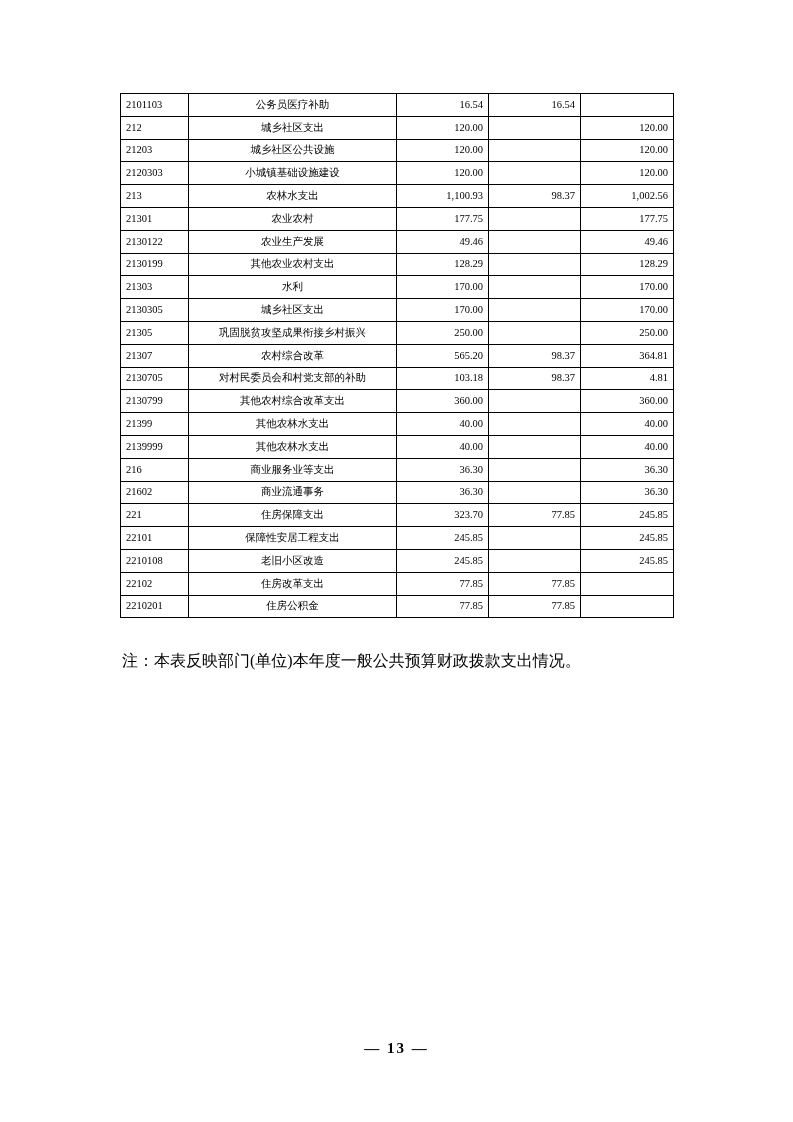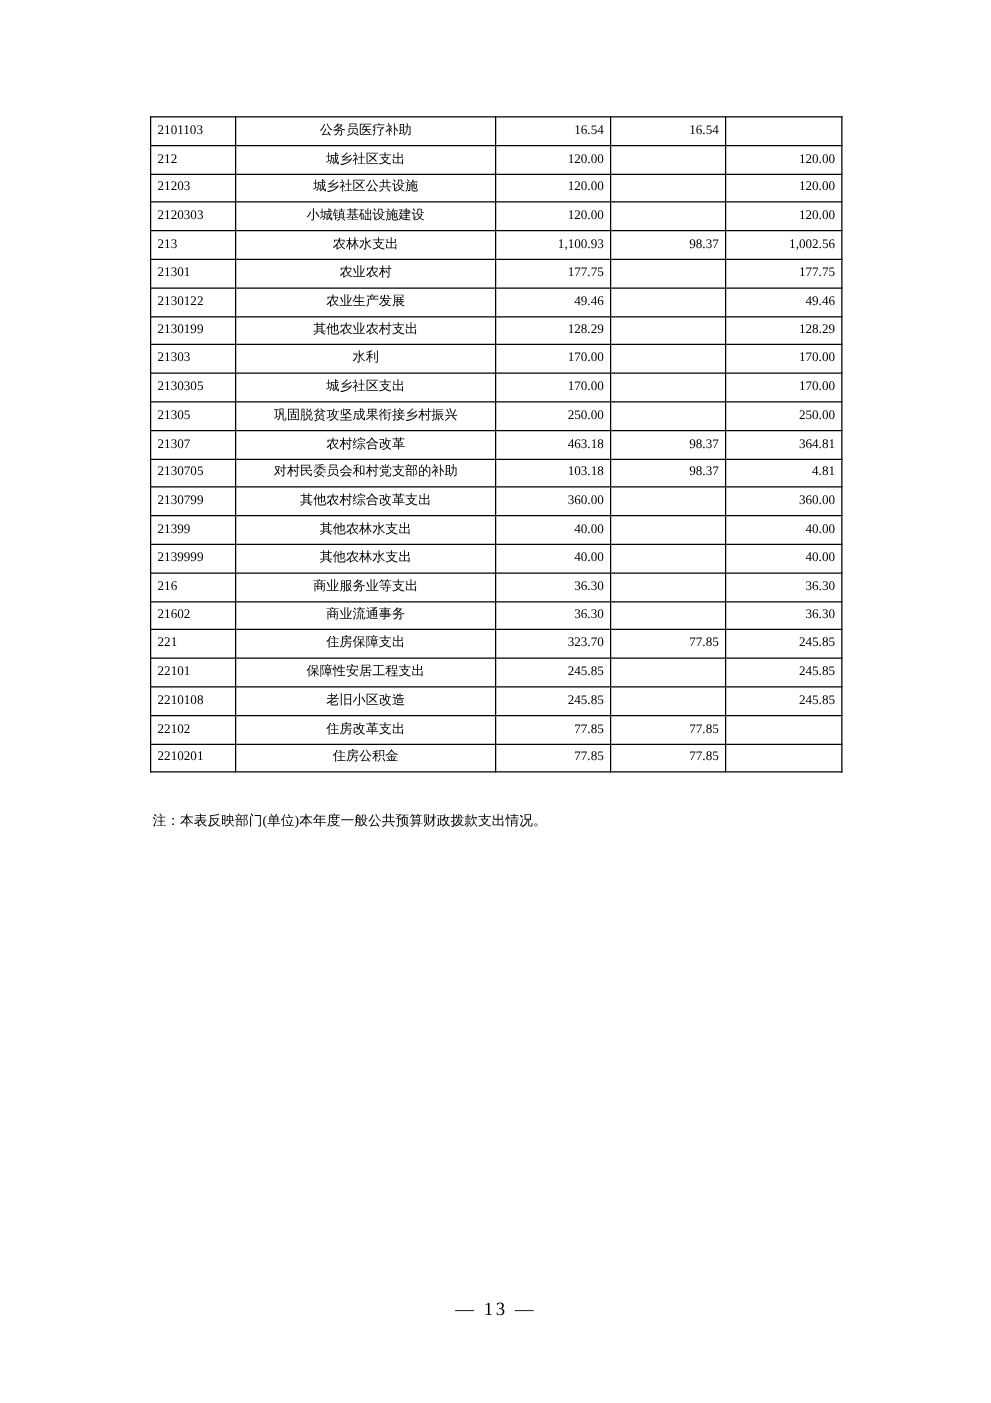--- a/index.html
+++ b/index.html
@@ -59,33 +59,34 @@
   }
   td.num {
     text-align: right;
     font-size: 10.5px;
     padding-right: 6px;
   }
   .note {
     position: absolute;
     left: 122px;
     top: 650px;
-    font-size: 11px;
+    font-size: 16px;
     line-height: 1.4;
     font-family: "Liberation Serif", "DejaVu Serif", serif;
   }
   .page-number {
     position: absolute;
     left: 0;
     right: 0;
     top: 1040px;
     text-align: center;
     font-size: 15px;
     letter-spacing: 2px;
     font-family: "Liberation Serif", "DejaVu Serif", serif;
+    font-weight: bold;
   }
 </style>
 </head>
 <body>
 
 <div class="page">
 
   <div class="table-wrap">
     <table class="budget">
       <colgroup>
@@ -169,21 +170,21 @@
           <tr>
             <td class="code">21305</td>
             <td class="name">巩固脱贫攻坚成果衔接乡村振兴</td>
             <td class="num">250.00</td>
             <td class="num"></td>
             <td class="num">250.00</td>
           </tr>
           <tr>
             <td class="code">21307</td>
             <td class="name">农村综合改革</td>
-            <td class="num">463.18</td>
+            <td class="num">565.20</td>
             <td class="num">98.37</td>
             <td class="num">364.81</td>
           </tr>
           <tr>
             <td class="code">2130705</td>
             <td class="name">对村民委员会和村党支部的补助</td>
             <td class="num">103.18</td>
             <td class="num">98.37</td>
             <td class="num">4.81</td>
           </tr>

